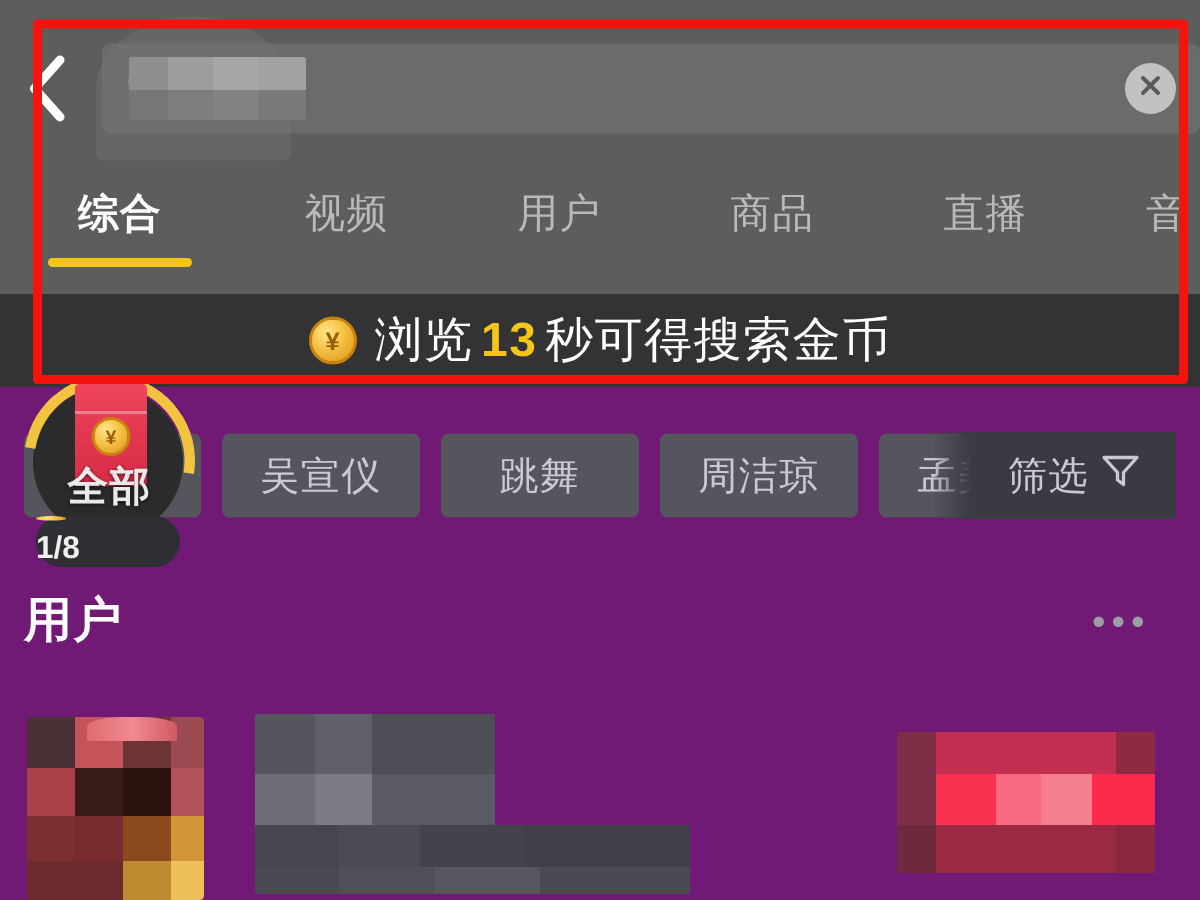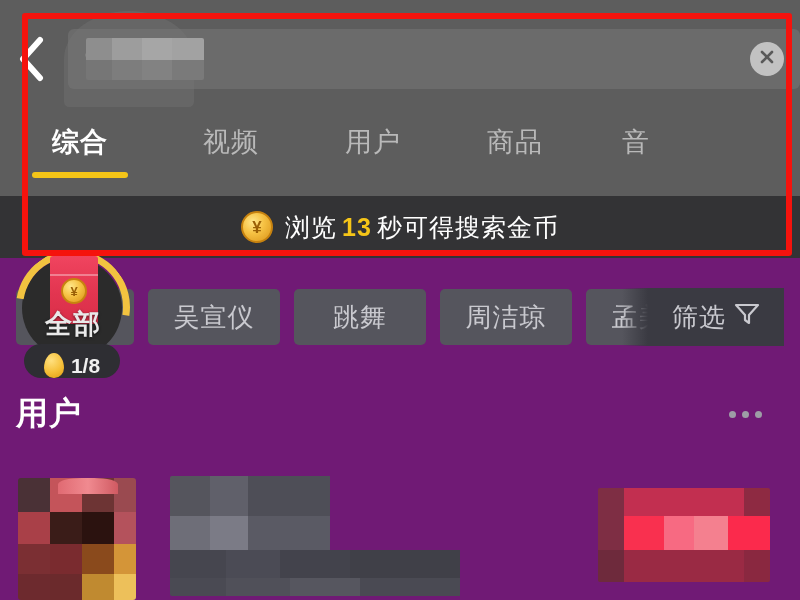--- a/index.html
+++ b/index.html
@@ -88,21 +88,21 @@
     background:#333335;
     display:flex; align-items:center; justify-content:center; gap:12px;
   }
   .coin-icon {
     width:32px; height:32px; border-radius:50%;
     background:radial-gradient(circle at 35% 32%, #ffe68a 0%, #f6c244 42%, #d99318 100%);
     border:2px solid #c7820f;
     display:flex; align-items:center; justify-content:center;
     font-size:17px; color:#9a5f06; font-weight:bold; line-height:1;
   }
-  .coin-text { font-size:25px; color:#ffffff; letter-spacing:1px; }
+  .coin-text { font-size:32px; color:#ffffff; letter-spacing:1px; }
   .coin-text .num { color:#f5c518; font-weight:bold; padding:0 5px; }
 
   
   .lower {
     position:absolute; left:0; top:258px; width:800px; height:342px;
     background:#701a75;
   }
 
   
   .chips-row {
@@ -204,21 +204,21 @@
     font-size:13px; color:#9a5f06; font-weight:bold; line-height:1;
   }
   .env-label {
     position:absolute; left:0; top:62px; width:114px; text-align:center;
     font-size:27px; color:#e9e9e9; font-weight:bold; letter-spacing:1px;
     text-shadow:0 1px 3px rgba(0,0,0,.6);
   }
   .env-badge {
     position:absolute; left:8px; top:100px; width:96px; height:34px;
     background:#2e2e33; border-radius:17px;
-    display:flex; align-items:flex-end; justify-content:center; gap:7px;
+    display:flex; align-items:flex-start; justify-content:center; gap:7px;flex-direction:column;
   }
   .env-egg {
     width:20px; height:25px;
     background:radial-gradient(circle at 36% 30%, #ffe07f 0%, #f5bf37 55%, #e09b10 100%);
     border-radius:50% 50% 48% 48%/60% 60% 40% 40%;
   }
   .env-badge-text { font-size:21px; color:#f0f0f0; font-weight:bold; }
 
   
   .annotation {
@@ -275,20 +275,24 @@
       <div class="tab" style="width:142px">
         <span class="tab-label">视频</span>
 
       </div>
       <div class="tab" style="width:142px">
         <span class="tab-label">用户</span>
 
       </div>
       <div class="tab" style="width:142px">
         <span class="tab-label">商品</span>
+
+      </div>
+      <div class="tab" style="width:142px">
+        <span class="tab-label">直播</span>
 
       </div>
       <div class="tab" style="width:100px">
         <span class="tab-label">音</span>
 
       </div>
     </div>
   </div>
 
   <div class="coin-banner">

